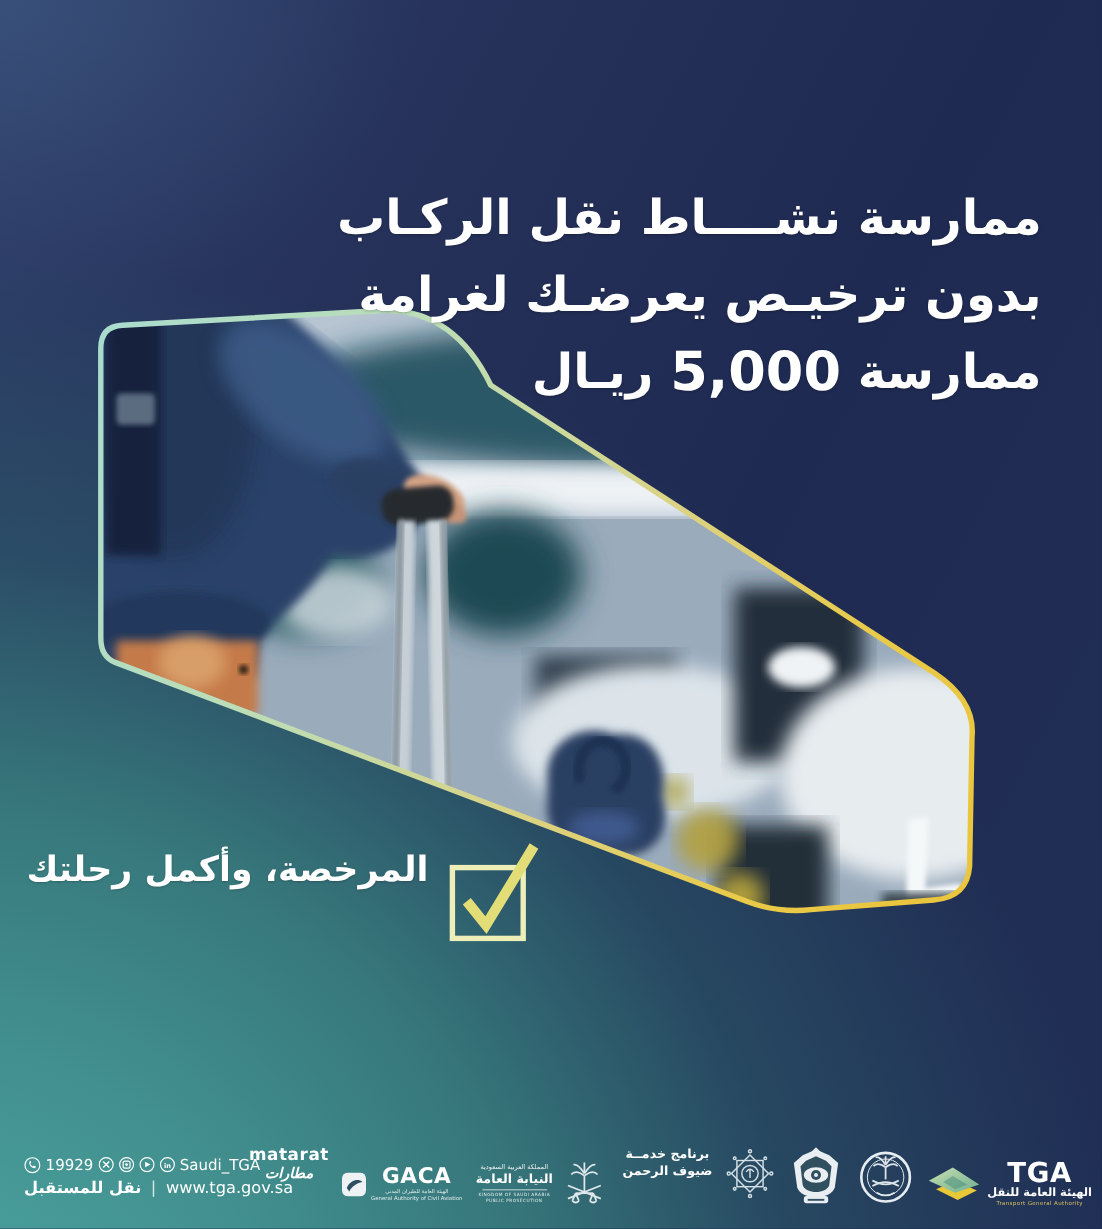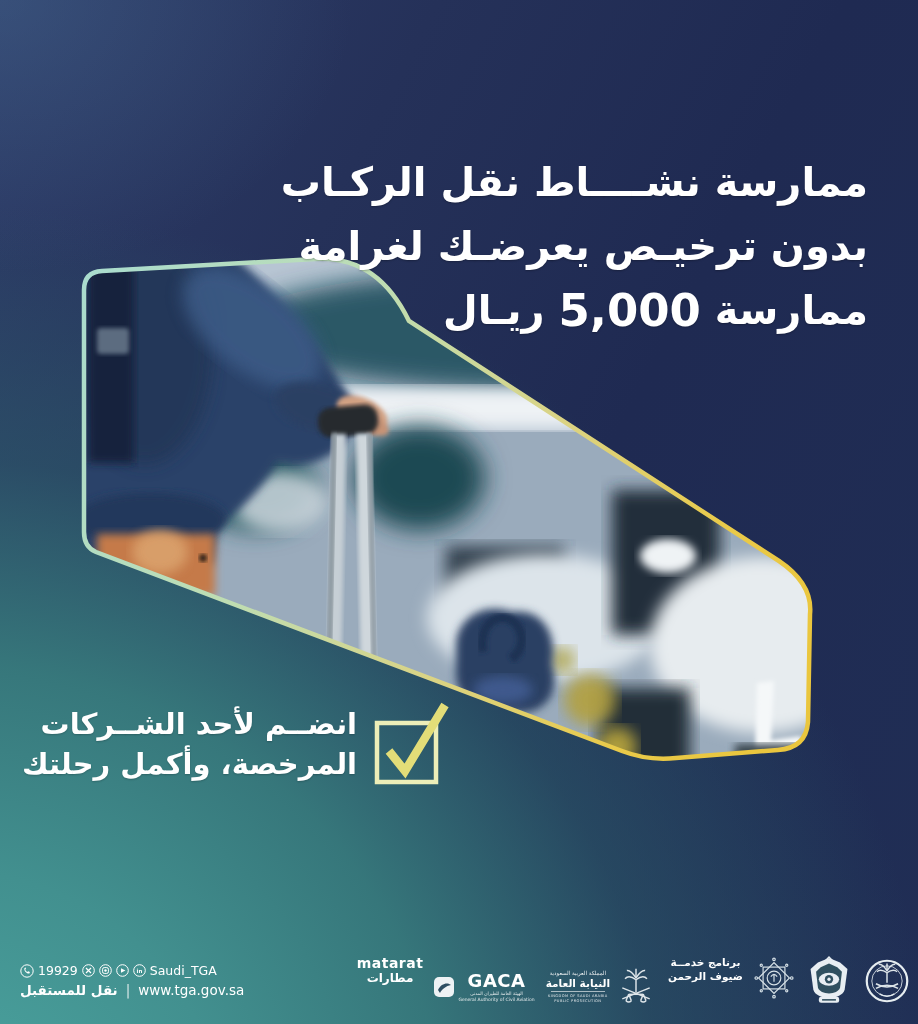--- a/index.html
+++ b/index.html
@@ -27,21 +27,21 @@
   
   .contact{position:absolute;left:20px;top:963px;color:#fff;}
   .contact-l1{display:flex;align-items:center;gap:4px;font-size:12.5px;}
   .mini-icons{display:flex;align-items:center;gap:4px;}
   .contact-l2{display:flex;align-items:center;gap:8px;margin-top:4px;font-size:13.5px;}
   .tagline{font-weight:700;direction:rtl;}
   .sep{opacity:.8;}
   .logos{position:absolute;right:8px;top:956px;height:62px;display:flex;gap:11px;color:#fff;}
   .logo-col{display:flex;flex-direction:column;align-items:center;line-height:1.05;}
   .matarat-en{font-weight:700;font-size:14px;letter-spacing:.5px;}
-  .matarat-ar{font-weight:700;font-size:12px;margin-top:1px;}
+  .matarat-ar{font-weight:700;font-size:12px;margin-top:1px;font-style:italic;}
   .gaca{display:flex;align-items:center;gap:4px;}
   .gaca-name{font-weight:700;font-size:18px;line-height:18px;letter-spacing:.5px;}
   .gaca-sub{font-size:4.5px;opacity:.85;line-height:5px;text-align:center;margin-top:1px;}
   .pp{display:flex;align-items:center;gap:5px;}
   .pp-text{display:flex;flex-direction:column;align-items:center;direction:rtl;}
   .pp-country{font-size:5.5px;opacity:.9;}
   .pp-name{font-size:10.5px;font-weight:700;margin-top:1px;}
   .pp-line{width:54px;height:1px;background:rgba(255,255,255,.6);margin:2px 0;}
   .pp-en{font-size:3.6px;letter-spacing:.4px;opacity:.85;line-height:4.6px;}
   .pilgrims{font-size:10.5px;font-weight:700;line-height:13.5px;text-align:center;direction:rtl;white-space:nowrap;}
@@ -144,21 +144,20 @@
     <div>ممارسة نشــــاط نقل الركـاب</div>
     <div>بدون ترخيـص يعرضـك لغرامة</div>
     <div>
       <span>ممارسة</span>
       <span class="amount">5,000</span>
       <span>ريـال</span>
     </div>
   </div>
 
   <div class="join-text" dir="rtl">
-    <div>انضــم لأحد الشــركات</div>
     <div>المرخصة، وأكمل رحلتك</div>
   </div>
   <svg class="join-check" viewBox="0 0 84 90" xmlns="http://www.w3.org/2000/svg">
     <rect x="5" y="25" width="59" height="59" fill="none" stroke-width="4.5" stroke="#edeeb8"></rect>
     <polyline points="17,53 33,73 73,7" fill="none" stroke-width="8.5" stroke="#e3dd78"></polyline>
   </svg>
 
   <div class="contact">
     <div class="contact-l1">
       <svg width="14" height="14" viewBox="0 0 14 14">
@@ -279,15 +278,27 @@
         <path d="M25 15 q-5 -8 -9 -7"></path>
           <path d="M25 15 q5 -8 9 -7"></path>
         <path d="M25 14 v-7"></path>
           <path d="M25 17 v11"></path>
         <path d="M13 34 q12 -7 24 0"></path>
           <path d="M13 29 q12 7 24 0"></path>
         <path d="M17 40 q8 5 16 0"></path>
       </g>
     </svg>
 
+    <div class="tga">
+      <svg width="46" height="30" viewBox="0 0 46 30">
+        <polygon points="8,19 24,12 42,20 26,28" fill="#e9c838"></polygon>
+        <polygon points="2,12 22,1 44,15 24,22" fill="url(#tgaGreen)"></polygon>
+        <polygon points="22,8 34,15 24,19 14,13" fill="#4f8f7e" opacity="0.55"></polygon>
+      </svg>
+      <div class="logo-col">
+        <span class="tga-name">TGA</span>
+        <span class="tga-ar" dir="rtl">الهيئة العامة للنقل</span>
+        <span class="tga-en">Transport General Authority</span>
+      </div>
+    </div>
 
   </div>
 </div>
 
 </body></html>

